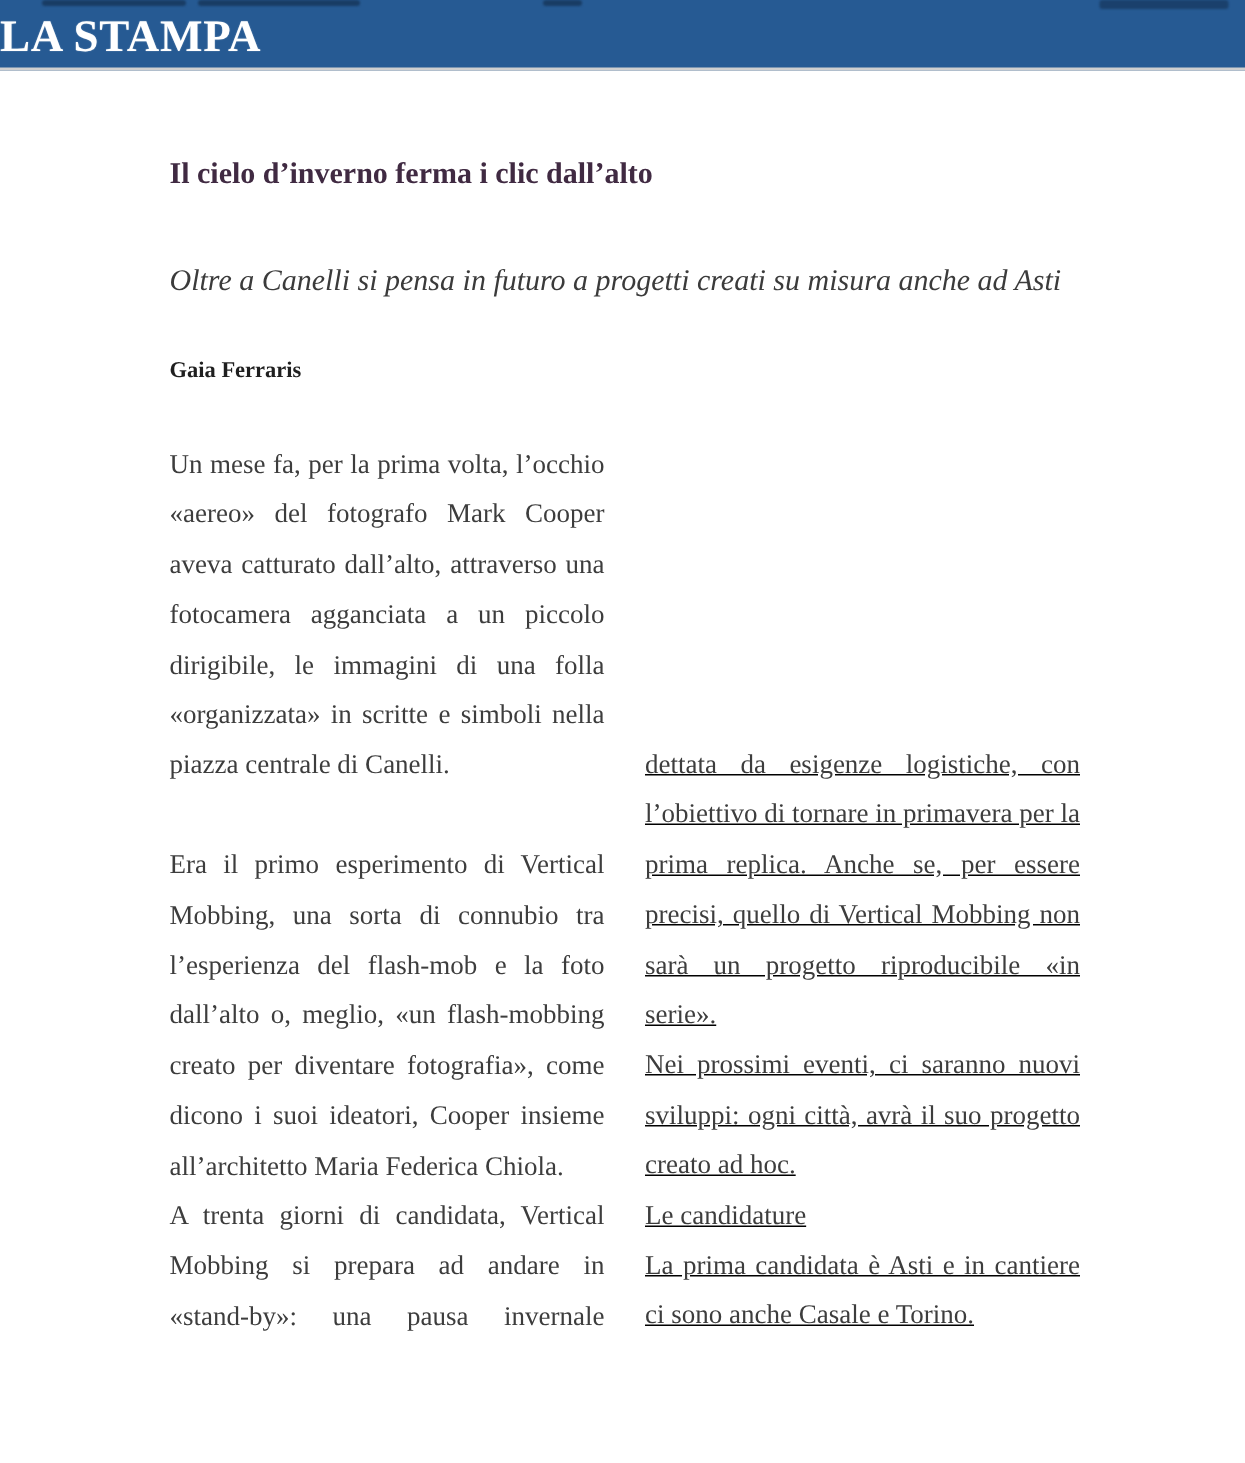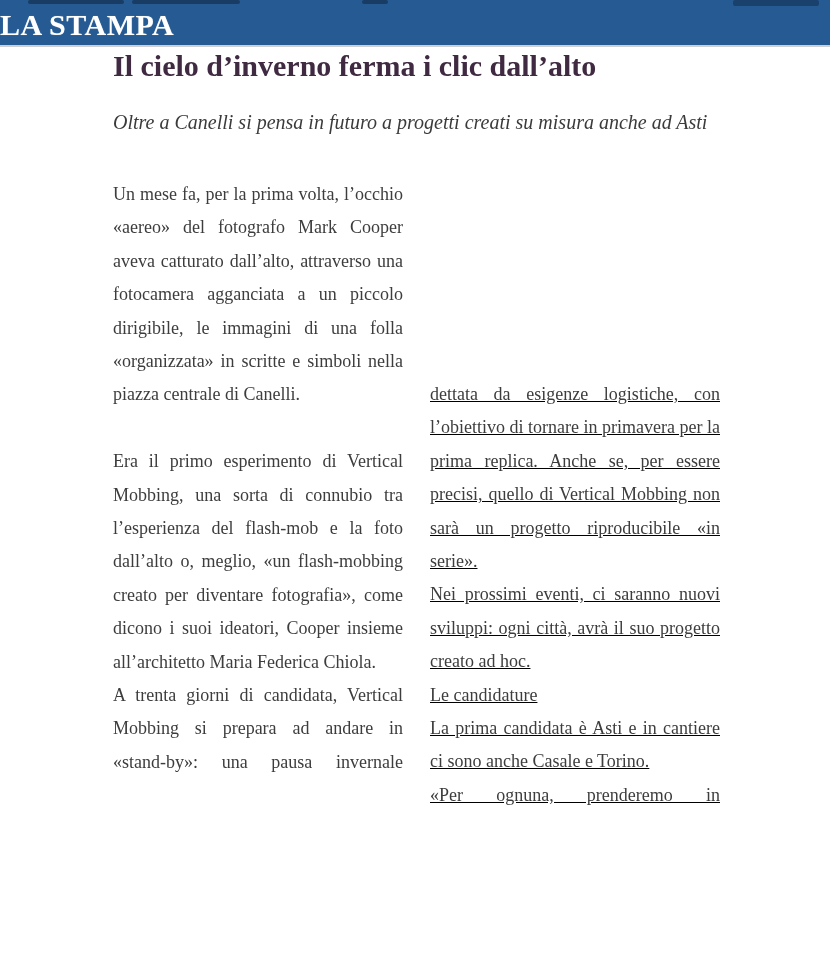--- a/index.html
+++ b/index.html
@@ -52,27 +52,28 @@
   .artifact.a3{left:362px;width:26px;}
   .artifact.a4{left:733px;width:86px;height:6px;background:rgba(8,24,44,.38);}
   
   .article{
     position:absolute;
     left:113px;
     top:49px;
     width:610px;
   }
   .article-title{
-    font-size:30px;
+    margin-top:50px;
+    font-size:20px;
     line-height:34px;
     font-weight:bold;
     color:var(--title-color);
   }
   .article-subtitle{
-    margin-top:21px;
+    margin-top:36px;
     font-style:italic;
     font-size:20px;
     line-height:37px;
     color:var(--subtitle-color);
     font-weight:normal;
   }
   .article-author{
     margin-top:33px;
     font-size:15px;
     font-weight:bold;
@@ -113,30 +114,30 @@
     <div class="artifact a3"></div>
     <div class="artifact a4"></div>
     <div class="masthead-logo">LA STAMPA</div>
   </header>
 
   <article class="article">
     <h1 class="article-title">Il cielo d’inverno ferma i clic dall’alto</h1>
 
     <h2 class="article-subtitle">Oltre a Canelli si pensa in futuro a progetti creati su misura anche ad Asti</h2>
 
+    <div class="article-author">Gaia Ferraris</div>
 
     <div class="columns">
       <div class="col col-left">
           <p>Un mese fa, per la prima volta, l’occhio «aereo» del fotografo Mark Cooper aveva catturato dall’alto, attraverso una fotocamera agganciata a un piccolo dirigibile, le immagini di una folla «organizzata» in scritte e simboli nella piazza centrale di Canelli.</p>
           <p class="gap-before">Era il primo esperimento di Vertical Mobbing, una sorta di connubio tra l’esperienza del flash-mob e la foto dall’alto o, meglio, «un flash-mobbing creato per diventare fotografia», come dicono i suoi ideatori, Cooper insieme all’architetto Maria Federica Chiola.</p>
           <p class="cut">A trenta giorni di candidata, Vertical Mobbing si prepara ad andare in «stand-by»: una pausa invernale</p>
         </div>
       <div class="col col-right">
           <p>dettata da esigenze logistiche, con l’obiettivo di tornare in primavera per la prima replica. Anche se, per essere precisi, quello di Vertical Mobbing non sarà un progetto riproducibile «in serie».</p>
           <p>Nei prossimi eventi, ci saranno nuovi sviluppi: ogni città, avrà il suo progetto creato ad hoc.</p>
           <p>Le candidature</p>
           <p>La prima candidata è Asti e in cantiere ci sono anche Casale e Torino.</p>
-          <p class="cut">«Per ognuna, prenderemo in</p>
         </div>
     </div>
   </article>
 
 </div>
 
 </body></html>

